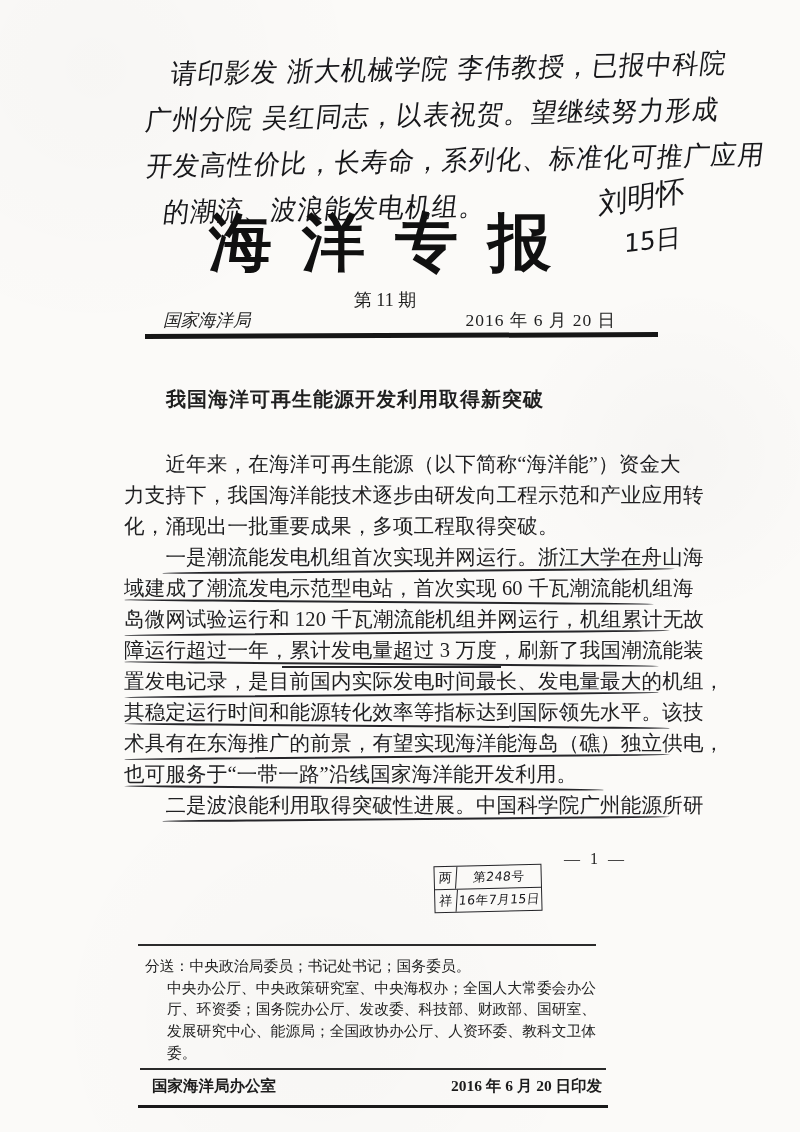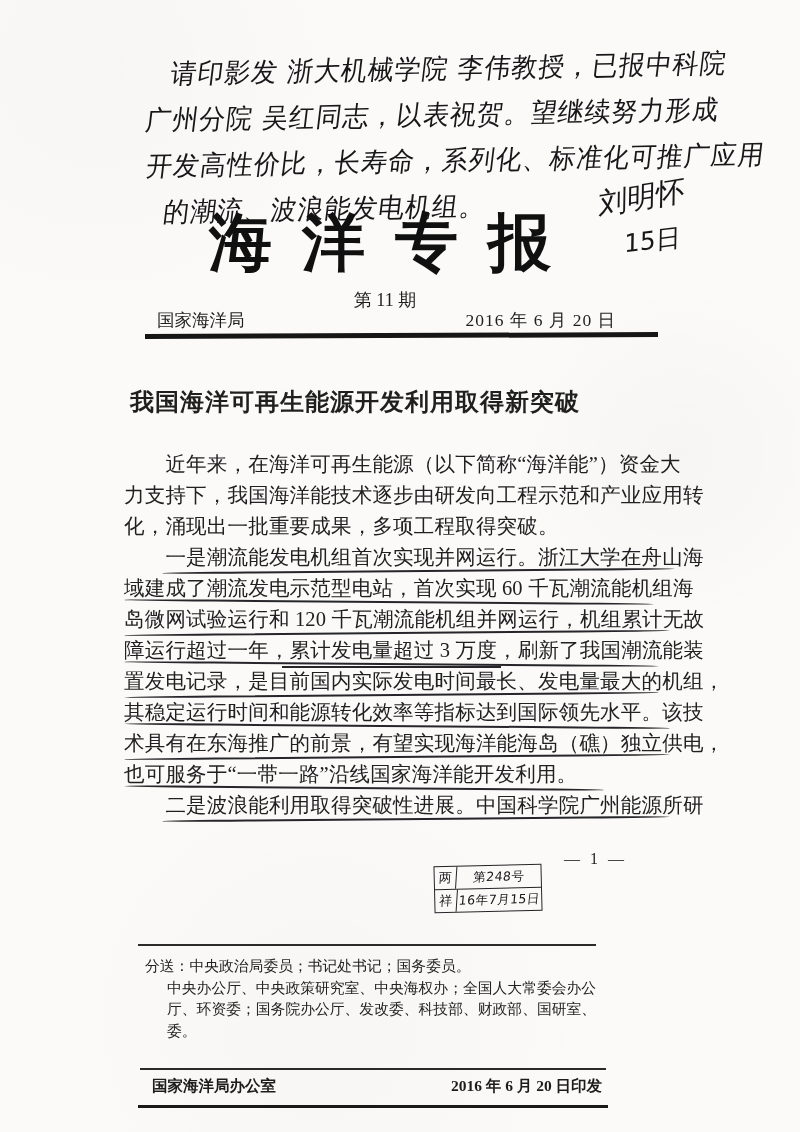--- a/index.html
+++ b/index.html
@@ -23,27 +23,27 @@
       font-size:29px;color:#17171a;transform:rotate(-9deg) skewX(-10deg);white-space:nowrap;}
   .hw-sign-date{position:absolute;left:624px;top:224px;font-family:"DejaVu Sans",sans-serif;
       font-size:25px;color:#17171a;transform:rotate(-7deg) skewX(-8deg);}
   
   .mast-title{position:absolute;left:100px;top:208px;width:560px;margin:0;text-align:center;
       font-family:"DejaVu Sans",sans-serif;font-weight:900;font-size:63px;line-height:1.1;
       letter-spacing:30px;text-indent:30px;color:#101010;white-space:nowrap;}
   .mast-issue{position:absolute;left:120px;top:288px;width:530px;text-align:center;font-size:18px;}
   .mast-row{position:absolute;left:145px;top:308px;width:513px;display:flex;
       justify-content:space-between;font-size:17.5px;}
-  .mast-org{margin-left:12px;}
+  .mast-org{margin-left:18px;font-style:italic;}
   .mast-date{margin-right:42px;letter-spacing:1px;}
   .mast-rule{position:absolute;left:145px;top:333px;width:513px;height:4.5px;background:#161616;
       transform:rotate(-0.2deg);}
   
   .art-title{position:absolute;left:105px;top:386px;width:500px;margin:0;text-align:center;
-      font-size:24px;font-weight:bold;letter-spacing:1px;white-space:nowrap;}
+      font-size:20px;font-weight:bold;letter-spacing:1px;white-space:nowrap;}
   .art-body{position:absolute;left:124px;top:449px;width:546px;font-size:20.5px;color:#202022;}
   .bodyline{position:relative;height:31px;line-height:31px;white-space:nowrap;letter-spacing:0.2px;}
   .hand-ul{position:absolute;bottom:1px;height:2.4px;background:#26262a;border-radius:40%/100%;display:block;}
   .hand-ul.ul2{bottom:-2px;height:1.8px;border-radius:0;transform:none !important;}
   .pageno{position:absolute;left:564px;top:850px;font-size:16px;letter-spacing:3px;}
   
   .stamp{position:absolute;left:434px;top:865px;width:106px;border:1.6px solid #242428;
       transform:rotate(-1.4deg);font-family:"DejaVu Sans",sans-serif;color:#17171a;}
   .stamp-row{display:flex;align-items:center;}
   .stamp-row + .stamp-row{border-top:1.4px solid #242428;}
@@ -112,20 +112,21 @@
       <span class="stamp-label">祥</span>
       <span class="stamp-value">16年7月15日</span>
     </div>
   </div>
 
   <div class="dist-rule"></div>
   <div class="dist">
       <div class="dist-line"><span>分送：</span><span>中央政治局委员；书记处书记；国务委员。</span></div>
       <div class="dist-line cont"><span>中央办公厅、中央政策研究室、中央海权办；全国人大常委会办公</span></div>
       <div class="dist-line cont"><span>厅、环资委；国务院办公厅、发改委、科技部、财政部、国研室、</span></div>
+      <div class="dist-line cont"><span>发展研究中心、能源局；全国政协办公厅、人资环委、教科文卫体</span></div>
       <div class="dist-line cont"><span>委。</span></div>
     </div>
 
   <div class="foot-rule-top"></div>
   <div class="foot-row">
     <span>国家海洋局办公室</span>
     <span>2016 年 6 月 20 日印发</span>
   </div>
   <div class="foot-rule-bottom"></div>
 

